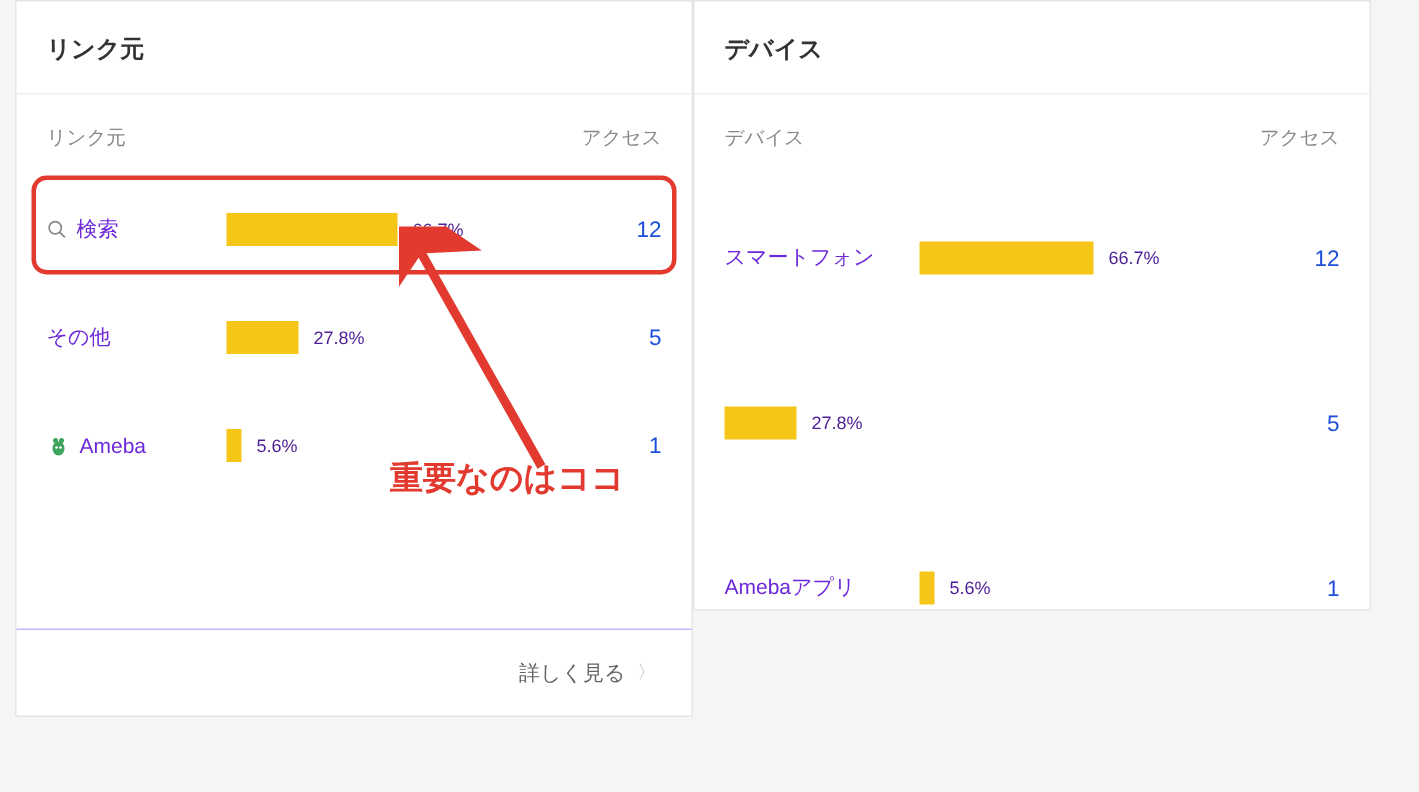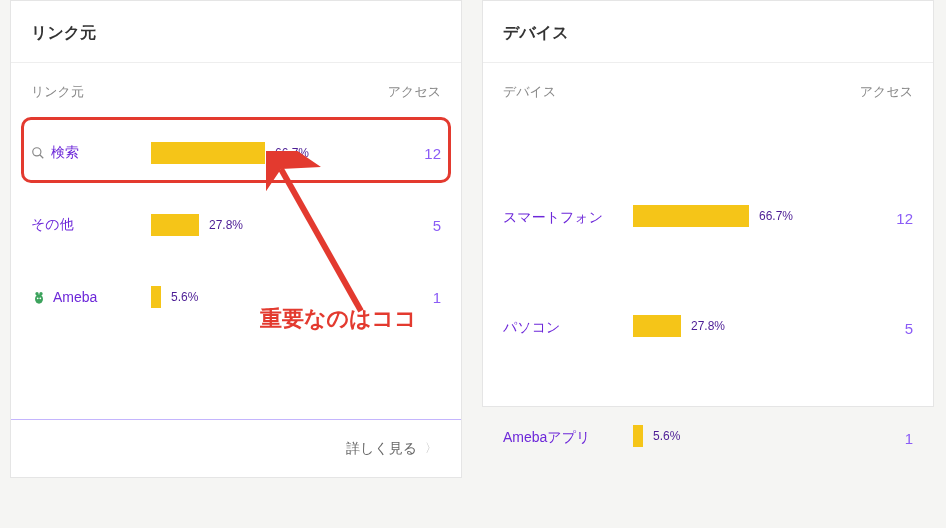--- a/index.html
+++ b/index.html
@@ -8,21 +8,20 @@
     width: 946px;
     height: 528px;
     background: #f5f5f3;
     font-family: "Hiragino Kaku Gothic ProN", "Hiragino Sans", Meiryo, "MS PGothic", sans-serif;
     font-size: 14px;
     color: #333;
     position: relative;
   }
   .wrap {
     display: flex;
-    gap: 20px;
     padding: 0 10px;
   }
   .card {
     background: #fff;
     border: 1px solid #e5e5e5;
     width: 452px;
     position: relative;
   }
   .card-left { height: 478px; }
   .card-right { height: 407px; }
@@ -41,21 +40,21 @@
     color: #888;
   }
   .rows { }
   .row {
     display: flex;
     align-items: center;
     height: 72px;
     padding: 0 20px;
     position: relative;
   }
-  .card-right .row { height: 110px; align-items: flex-end; }
+  .card-right .row { height: 110px; }
   .row .label {
     width: 120px;
     display: flex;
     align-items: center;
     gap: 6px;
     font-size: 14px;
     color: #6d28d9;
   }
   .card-right .row .label { width: 130px; }
   .row .bar-area {
@@ -69,21 +68,21 @@
   }
   .pct {
     margin-left: 10px;
     font-size: 12px;
     color: #4c1d95;
   }
   .count {
     width: 40px;
     text-align: right;
     font-size: 15px;
-    color: #8b5cf6;
+    color: #1d4ed8;
   }
   .highlight-box {
     position: absolute;
     border: 3px solid #e33a2f;
     border-radius: 10px;
     pointer-events: none;
   }
   .annotation {
     position: absolute;
     color: #e33a2f;
@@ -217,23 +216,20 @@
             <span>スマートフォン</span>
           </div>
         <div class="bar-area">
           <div class="bar" style="width:116px"></div>
           <span class="pct">66.7%</span>
         </div>
         <div class="count">12</div>
       </div>
 
       <div class="row">
-        <div class="label">
-            <span>パソコン</span>
-          </div>
         <div class="bar-area">
           <div class="bar" style="width:48px"></div>
           <span class="pct">27.8%</span>
         </div>
         <div class="count">5</div>
       </div>
 
       <div class="row">
         <div class="label">
             <span>Amebaアプリ</span>

